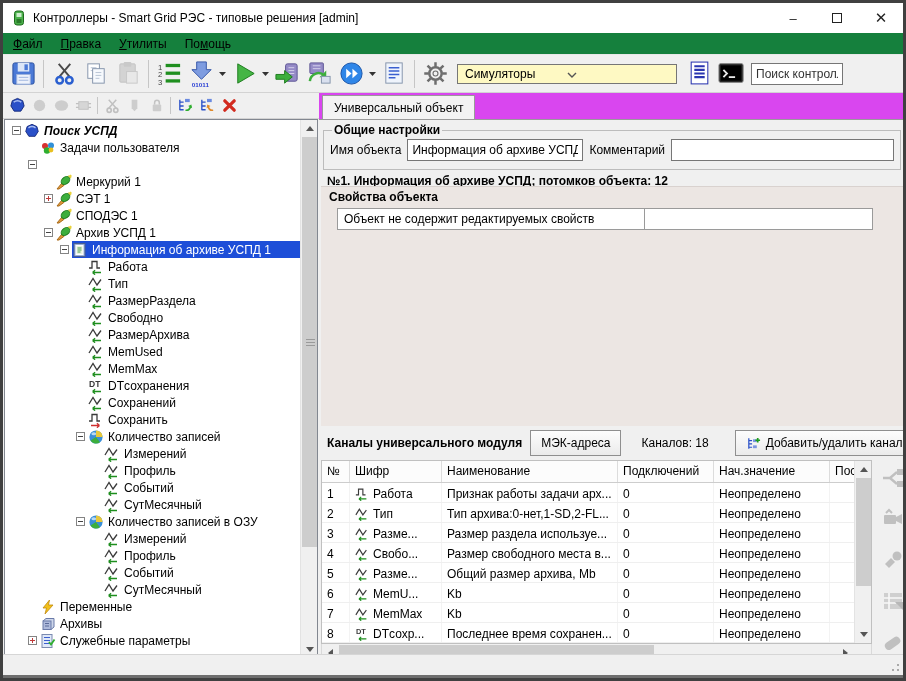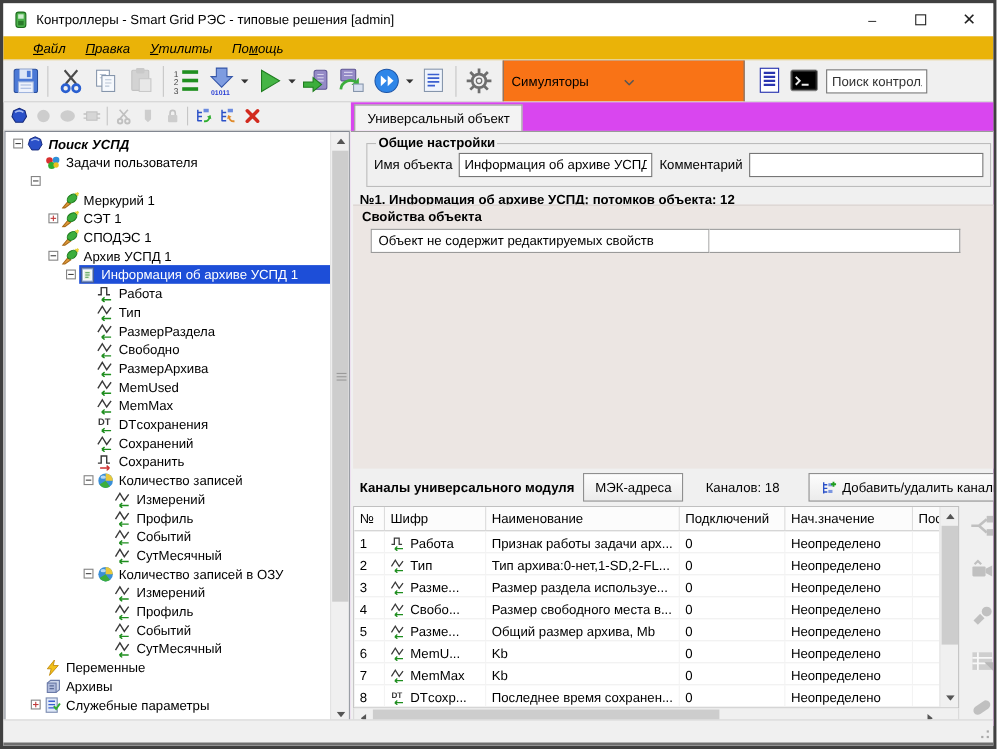--- a/index.html
+++ b/index.html
@@ -9,32 +9,32 @@
 
   
   .titlebar { height: 30px; background: #fff; display: flex; align-items: center; padding-left: 8px; }
   .titlebar .icn { width: 16px; height: 16px; margin-right: 6px; }
   .title-text { font-size: 12px; color: #000; flex: 1; white-space: nowrap; overflow: hidden; }
   .cap-btn { width: 44px; height: 30px; display: flex; align-items: center; justify-content: center;
              font-size: 13px; color: #222; }
   .cap-max-box { width: 10px; height: 10px; border: 1px solid #222; }
 
   
-  .menubar { height: 22px; background: #eab308; display: flex; align-items: center; padding-left: 18px;
-             border-bottom: 1px solid #e8e8e8; font-style: italic; }
+  .menubar { height: 22px; background: #15803d; display: flex; align-items: center; padding-left: 1px;
+             border-bottom: 1px solid #e8e8e8; }
   .menu-item { font-size: 12px; padding: 2px 9px; color: #000; }
 
   
   .toolbar { height: 38px; background: #f0f0f0; border-bottom: 1px solid #d3d3d3;
              display: flex; align-items: center; padding-left: 4px; overflow: hidden; }
   .tbtn { width: 32px; height: 32px; display: flex; align-items: center; justify-content: center; flex: 0 0 auto; }
   .tbtn .icn { width: 27px; height: 27px; }
   .tsep { width: 1px; height: 28px; background: #c6c6c6; margin: 0 4px; flex: 0 0 auto; }
   .drop { width: 11px; height: 32px; display: flex; align-items: center; justify-content: center; flex: 0 0 auto; }
-  .combo { width: 220px; height: 40px; background: #f97316; border: 1px solid #767676; margin: 0 6px;
+  .combo { width: 220px; height: 20px; background: #fef9c3; border: 1px solid #767676; margin: 0 6px;
            display: flex; align-items: center; font-size: 12px; padding: 0 7px; flex: 0 0 auto; }
   .combo span { flex: 1; }
   .searchbox { width: 92px; height: 22px; margin-left: 4px; flex: 0 0 auto; }
   .searchbox input { width: 100%; height: 100%; border: 1px solid #767676; font-size: 12px;
                      padding: 0 4px; font-family: "Liberation Sans", sans-serif; color: #333; }
   .icn { display: inline-flex; } .icn svg { width: 100%; height: 100%; display: block; }
   .disabled { opacity: .55; filter: grayscale(1); }
 
   
   .main { position: absolute; top: 90px; left: 0; width: 906px; height: 567px; display: flex; }
@@ -72,21 +72,21 @@
   
   .right-panel { flex: 1; position: relative; background: #d946ef; }
   .tabstrip { height: 26px; position: relative; }
   .tab { position: absolute; left: 3px; top: 2px; height: 24px; background: #f3f3f3;
          border: 1px solid #9a9a9a; border-bottom: none; display: flex; align-items: center;
          padding: 0 11px; font-size: 12px; z-index: 2; }
   .panelbody { position: absolute; top: 26px; left: 0; right: 0; bottom: 0;
                border-top: 1px solid #9a9a9a; background: #f0f0f0; }
 
   fieldset.general { position: absolute; top: 3px; left: 4px; right: 8px; height: 47px;
-                     border: 1px solid #bcbcbc; padding: 0 6px; margin-left: 10px; }
+                     border: 1px solid #bcbcbc; padding: 0 6px; }
   fieldset.general legend { font-size: 12px; font-weight: bold; padding: 0 2px; margin-left: 2px; }
   .gen-row { display: flex; align-items: center; gap: 6px; margin-top: 2px; }
   .gen-row label { font-size: 12px; }
   .gen-row input { height: 22px; border: 1px solid #767676; font-size: 12px; padding: 0 4px;
                    font-family: Liberation Sans, sans-serif; }
   .inp-name { width: 176px; } .inp-comment { flex: 1; }
   .summary { position: absolute; top: 54px; left: 8px; font-size: 12px; font-weight: bold; }
 
   .props { position: absolute; top: 66px; left: 2px; right: 2px; height: 240px; background: #ece6e3;
            border-top: 1px solid #d9d2cf; }

